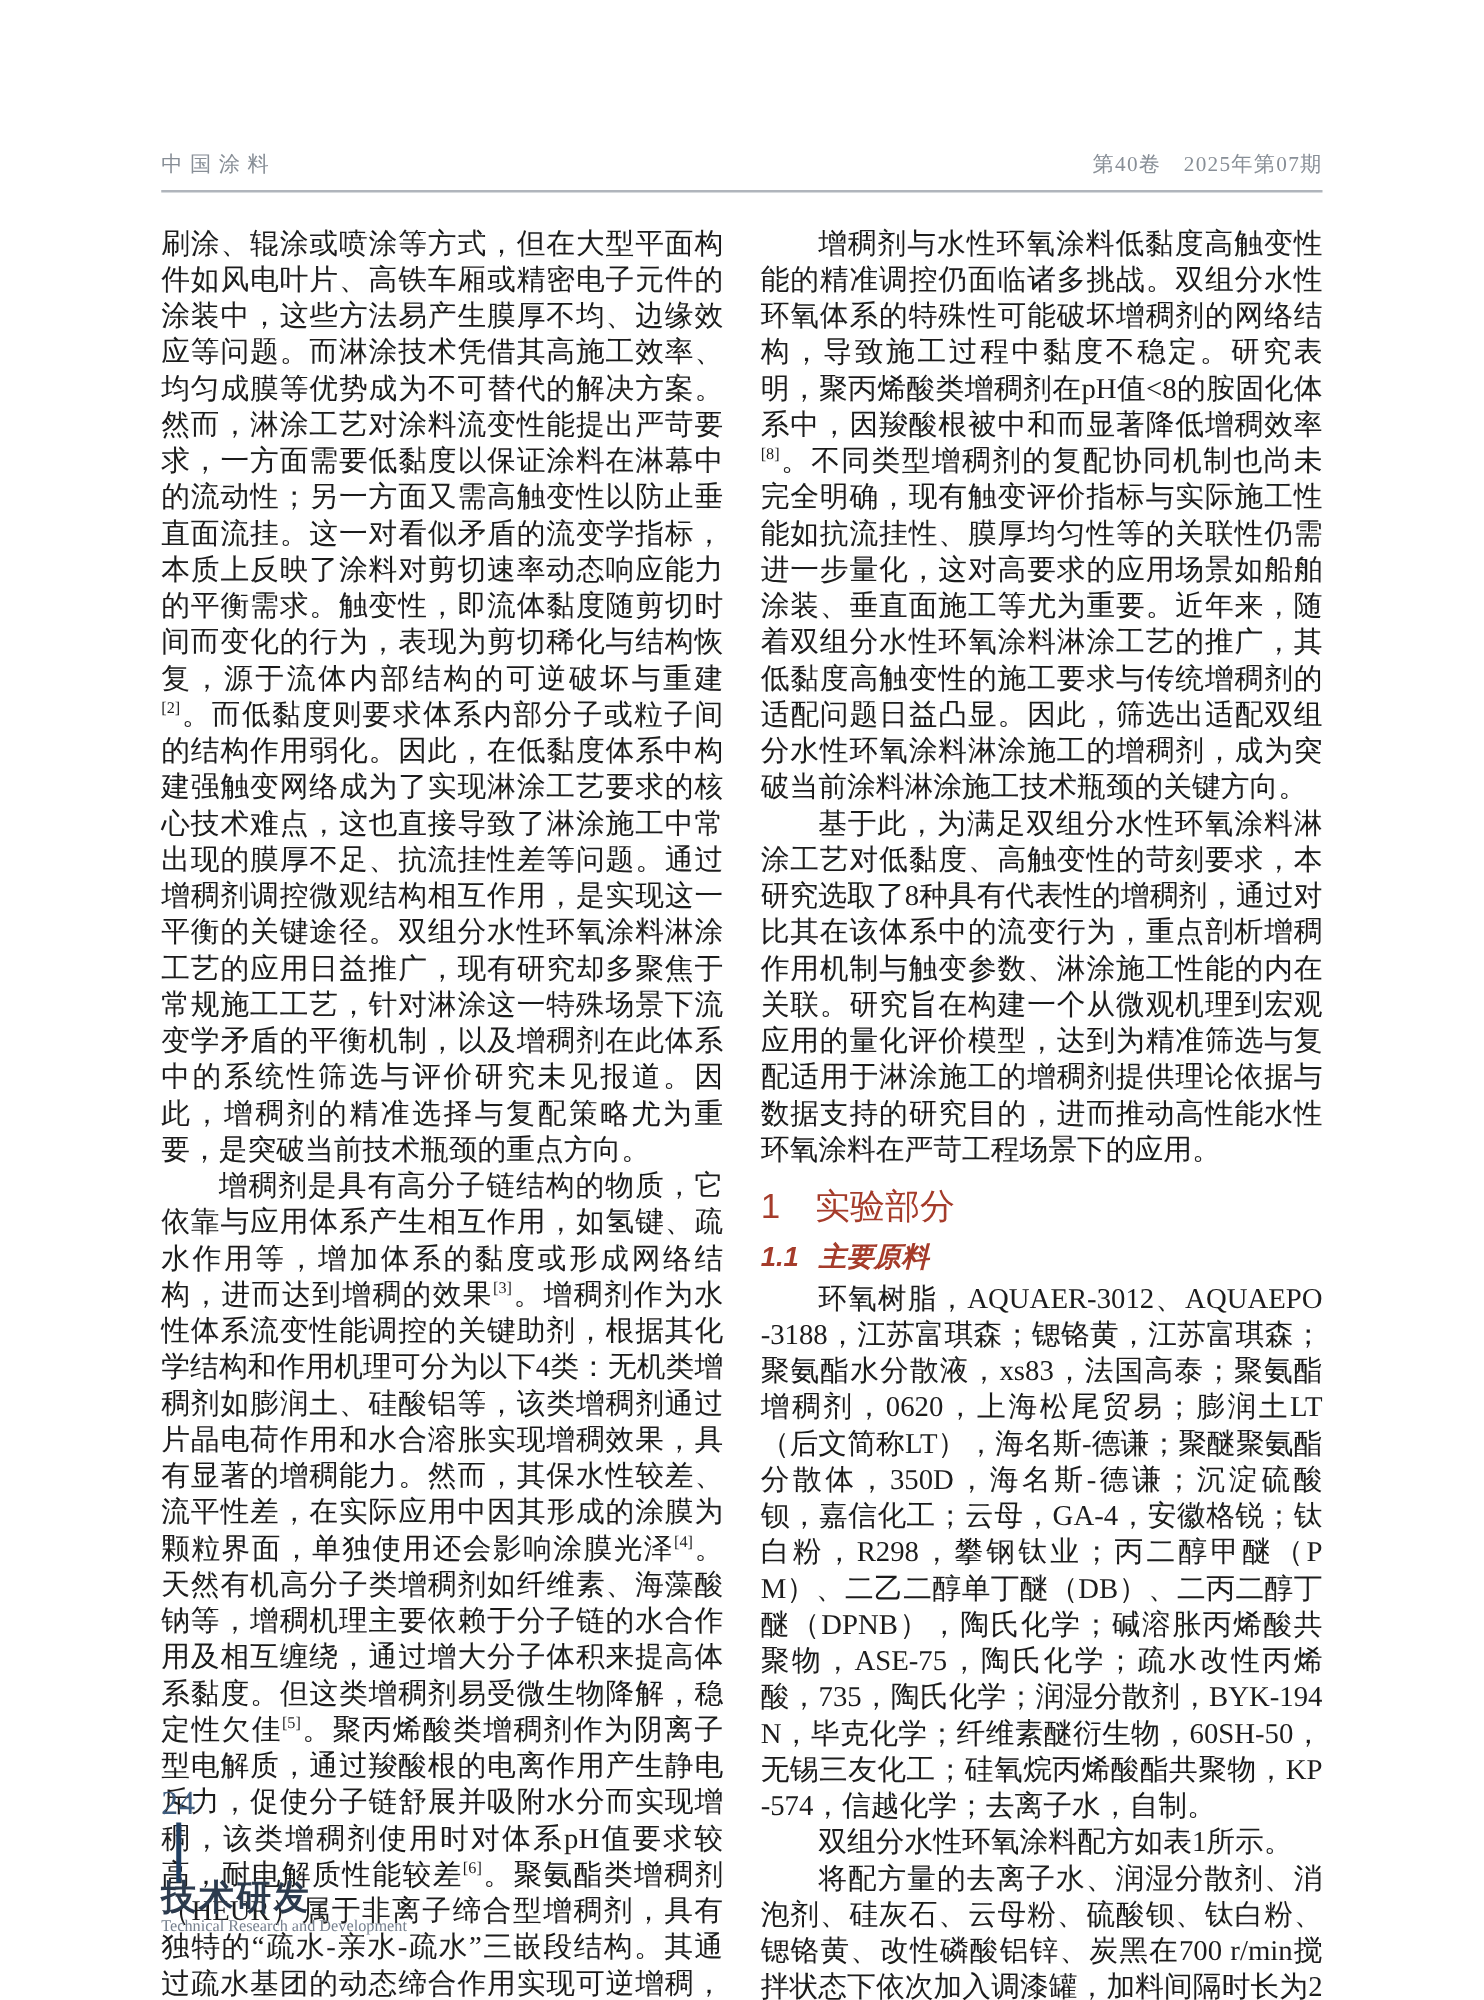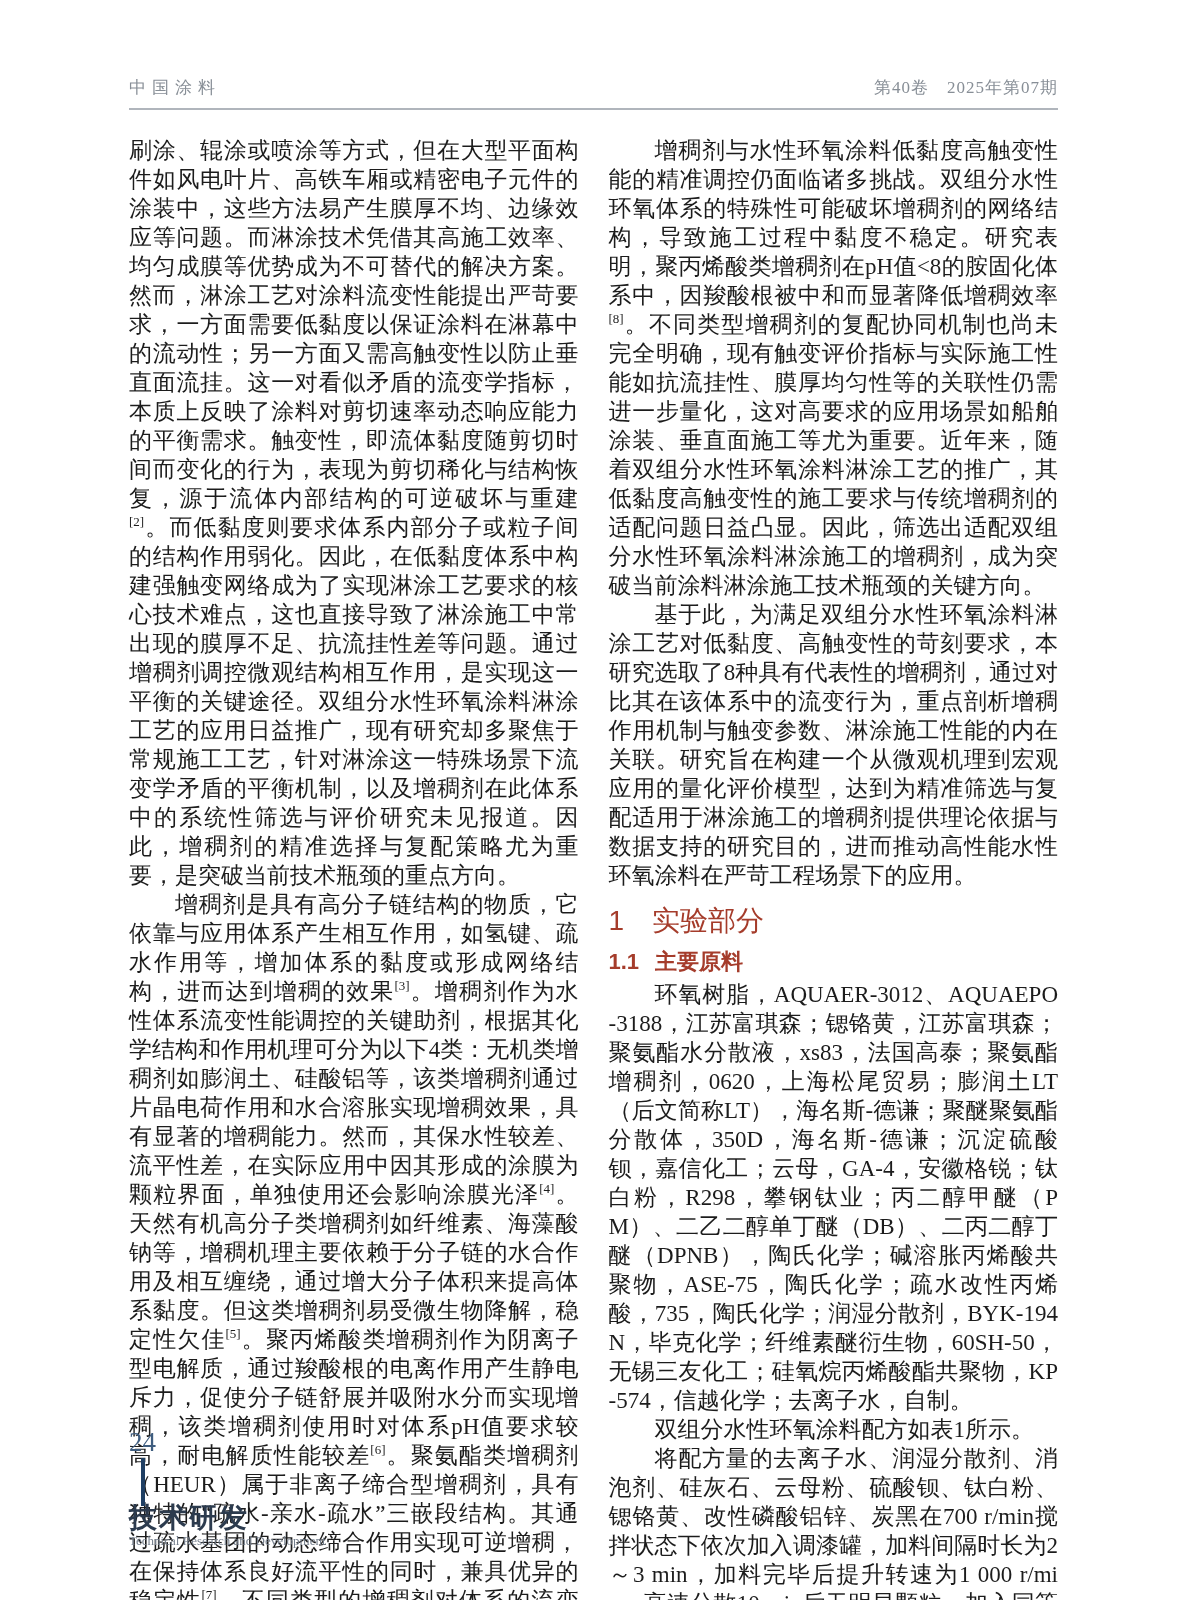--- a/index.html
+++ b/index.html
@@ -24,21 +24,21 @@
     font-family:"Liberation Serif","DejaVu Serif",serif;
   }
   .page-header{
     display:flex;justify-content:space-between;align-items:flex-end;
     color:var(--header-gray);
     font-size:17px;
     padding-bottom:9px;
     border-bottom:2px solid var(--rule-gray);
   }
   .journal-title{letter-spacing:6px;}
-  .issue-info{letter-spacing:1px;}
+  .issue-info{letter-spacing:1px;margin-top:44px;}
   .columns{
     display:flex;gap:30px;
     margin-top:26px;
     font-size:23px;line-height:29px;
     color:var(--text-color);
     text-align:justify;
   }
   .col{flex:1;min-width:0;}
   .para{margin:0;text-indent:2em;word-break:break-all;}
   .para.no-indent{text-indent:0;}
@@ -52,20 +52,21 @@
     text-indent:0;
   }
   h2.section-h .num{margin-right:28px;}
   h3.subsection-h{
     font-family:"Liberation Sans","DejaVu Sans",sans-serif;
     color:var(--heading-accent);
     font-size:22px;line-height:28px;
     font-weight:bold;
     margin:6px 0 4px 0;
     text-indent:0;
+    font-style:italic;
   }
   h3.subsection-h .num{margin-right:16px;}
   .page-footer{
     position:absolute;left:129px;bottom:52px;
     display:flex;flex-direction:column;
   }
   .page-num{
     font-size:27px;color:var(--footer-page);
     font-family:"Liberation Serif","DejaVu Serif",serif;
   }

